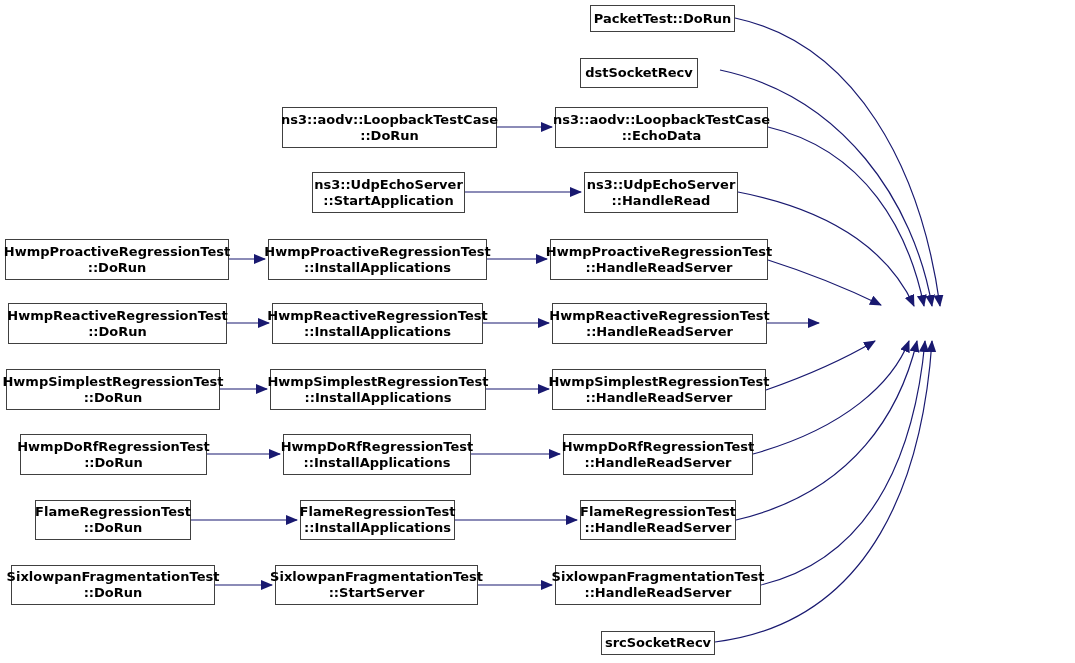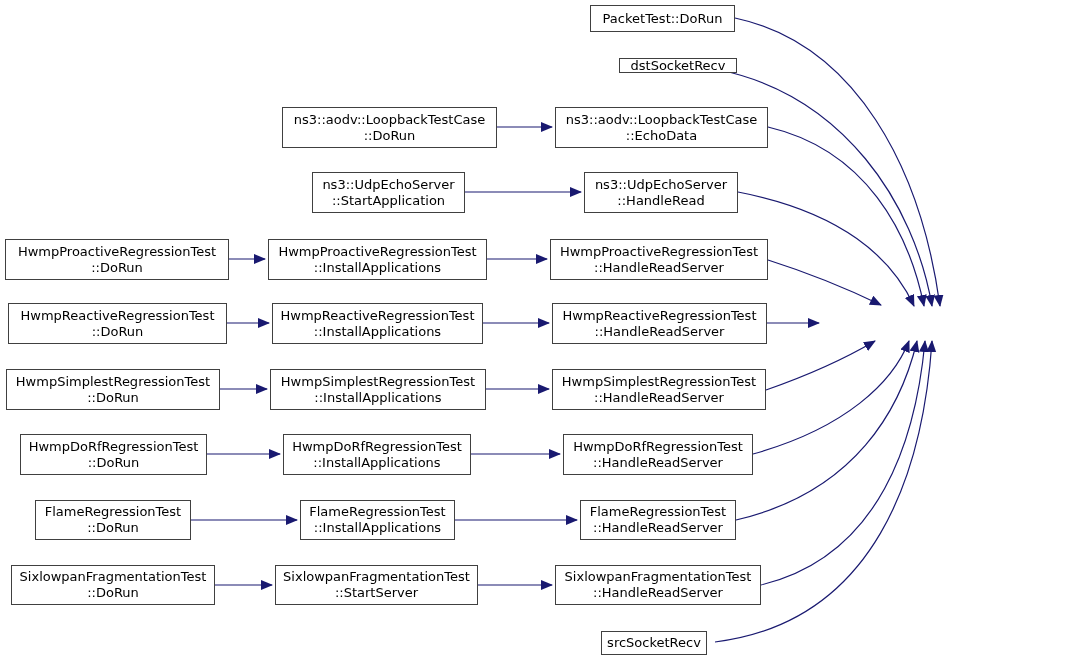--- a/index.html
+++ b/index.html
@@ -30,20 +30,21 @@
     border: 1px solid var(--node-border);
     color: var(--text);
     font-size: 13px;
     line-height: 16px;
     text-align: center;
     white-space: pre-line;
     display: flex;
     align-items: center;
     justify-content: center;
     cursor: pointer;
+    font-weight: bold;
   }
   .node.current {
     background: var(--target-bg);
     border: 2px solid var(--target-border);
     cursor: default;
   }
 </style>
 </head>
 <body>
 
@@ -80,21 +81,21 @@
     <path class="edge" marker-end="url(#arrow)" d="M767,323 L819,323"></path>
 
     <path class="edge" marker-end="url(#arrow)" d="M766,390 C812,374 846,358 875,341"></path>
     <path class="edge" marker-end="url(#arrow)" d="M753,454 C846,428 893,382 909,341"></path>
     <path class="edge" marker-end="url(#arrow)" d="M736,520 C856,492 901,408 917,341"></path>
     <path class="edge" marker-end="url(#arrow)" d="M761,585 C881,556 916,438 925,341"></path>
     <path class="edge" marker-end="url(#arrow)" d="M715,642 C876,622 923,472 932,341"></path>
   </svg>
 
   <div class="node" style="left:590px;top:5px;width:145px;height:27px">PacketTest::DoRun</div>
-  <div class="node" style="left:619px;top:58px;width:118px;height:15px">dstSocketRecv</div>
+  <div class="node" style="left:580px;top:58px;width:118px;height:30px">dstSocketRecv</div>
 
   <div class="node" style="left:282px;top:107px;width:215px;height:41px">ns3::aodv::LoopbackTestCase
 ::DoRun</div>
   <div class="node" style="left:555px;top:107px;width:213px;height:41px">ns3::aodv::LoopbackTestCase
 ::EchoData</div>
 
   <div class="node" style="left:312px;top:172px;width:153px;height:41px">ns3::UdpEchoServer
 ::StartApplication</div>
   <div class="node" style="left:584px;top:172px;width:154px;height:41px">ns3::UdpEchoServer
 ::HandleRead</div>
@@ -135,15 +136,15 @@
   <div class="node" style="left:580px;top:500px;width:156px;height:40px">FlameRegressionTest
 ::HandleReadServer</div>
 
   <div class="node" style="left:11px;top:565px;width:204px;height:40px">SixlowpanFragmentationTest
 ::DoRun</div>
   <div class="node" style="left:275px;top:565px;width:203px;height:40px">SixlowpanFragmentationTest
 ::StartServer</div>
   <div class="node" style="left:555px;top:565px;width:206px;height:40px">SixlowpanFragmentationTest
 ::HandleReadServer</div>
 
-  <div class="node" style="left:601px;top:631px;width:106px;height:24px">srcSocketRecv</div>
+  <div class="node" style="left:601px;top:631px;width:114px;height:24px">srcSocketRecv</div>
 
 </div>
 
 </body></html>

